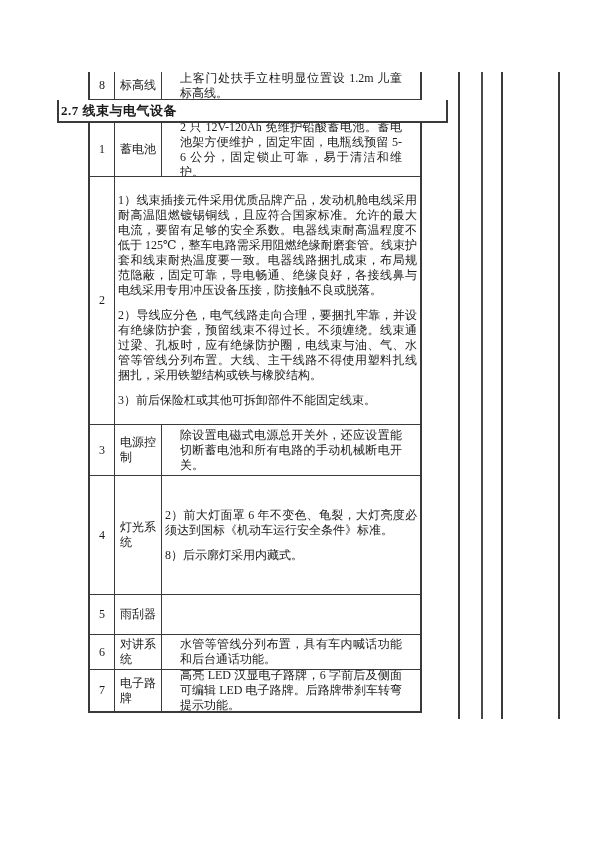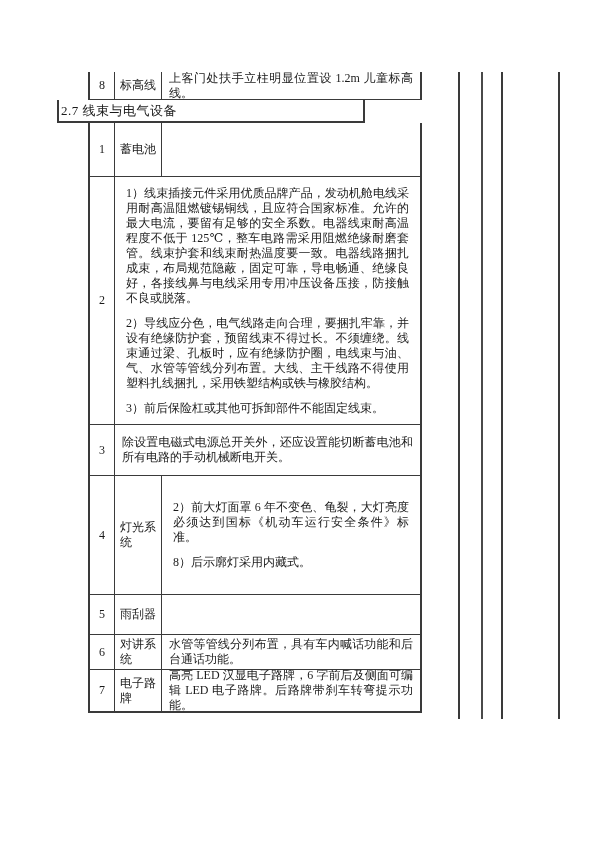--- a/index.html
+++ b/index.html
@@ -48,32 +48,32 @@
     white-space: pre-line;
     flex: none;
     padding: 1px;
   }
   .c.desc {
     flex: 1;
     padding: 2px 3px;
     text-align: justify;
     word-break: break-all;
   }
-  .c.desc p { margin: 5px 8px; }
-  .c.desc p:only-child { margin: 4px; }
+  .c.desc p { margin: 5px 0; }
+  .c.desc p:only-child { margin: 15px; }
 
   .section-row {
-    width: 308px;
+    width: 391px;
     height: 23px;
     border-left: 2px solid #3a3a3a;
     border-right: 2px solid #3a3a3a;
     border-bottom: 2px solid #3a3a3a;
     display: flex;
     align-items: center;
-    font-weight: normal;
+    font-weight: bold;
     font-size: 13px;
     padding-left: 2px;
     letter-spacing: 0.5px;
   }
 
   .h28  { height: 28px; }
   .h54  { height: 54px; }
   .h248 { height: 248px; }
   .h51  { height: 51px; }
   .h119 { height: 119px; }
@@ -109,33 +109,38 @@
       </div>
     </div>
 
     <div class="section-row">
       <span>2.7 线束与电气设备</span>
     </div>
 
     <div class="trow h54">
       <div class="c num">1</div>
       <div class="c label">蓄电池</div>
+      <div class="c desc">
+        <p>2 只 12V-120Ah 免维护铅酸蓄电池。蓄电池架方便维护，固定牢固，电瓶线预留 5-6 公分，固定锁止可靠，易于清洁和维护。</p>
+      </div>
     </div>
 
     <div class="trow h248">
       <div class="c num">2</div>
       <div class="c desc">
         <p>1）线束插接元件采用优质品牌产品，发动机舱电线采用耐高温阻燃镀锡铜线，且应符合国家标准。允许的最大电流，要留有足够的安全系数。电器线束耐高温程度不低于 125℃，整车电路需采用阻燃绝缘耐磨套管。线束护套和线束耐热温度要一致。电器线路捆扎成束，布局规范隐蔽，固定可靠，导电畅通、绝缘良好，各接线鼻与电线采用专用冲压设备压接，防接触不良或脱落。</p>
         <p>2）导线应分色，电气线路走向合理，要捆扎牢靠，并设有绝缘防护套，预留线束不得过长。不须缠绕。线束通过梁、孔板时，应有绝缘防护圈，电线束与油、气、水管等管线分列布置。大线、主干线路不得使用塑料扎线捆扎，采用铁塑结构或铁与橡胶结构。</p>
         <p>3）前后保险杠或其他可拆卸部件不能固定线束。</p>
       </div>
     </div>
 
     <div class="trow h51">
       <div class="c num">3</div>
+      <div class="c label">电源控
+制</div>
       <div class="c desc">
         <p>除设置电磁式电源总开关外，还应设置能切断蓄电池和所有电路的手动机械断电开关。</p>
       </div>
     </div>
 
     <div class="trow h119">
       <div class="c num">4</div>
       <div class="c label">灯光系
 统</div>
       <div class="c desc">

